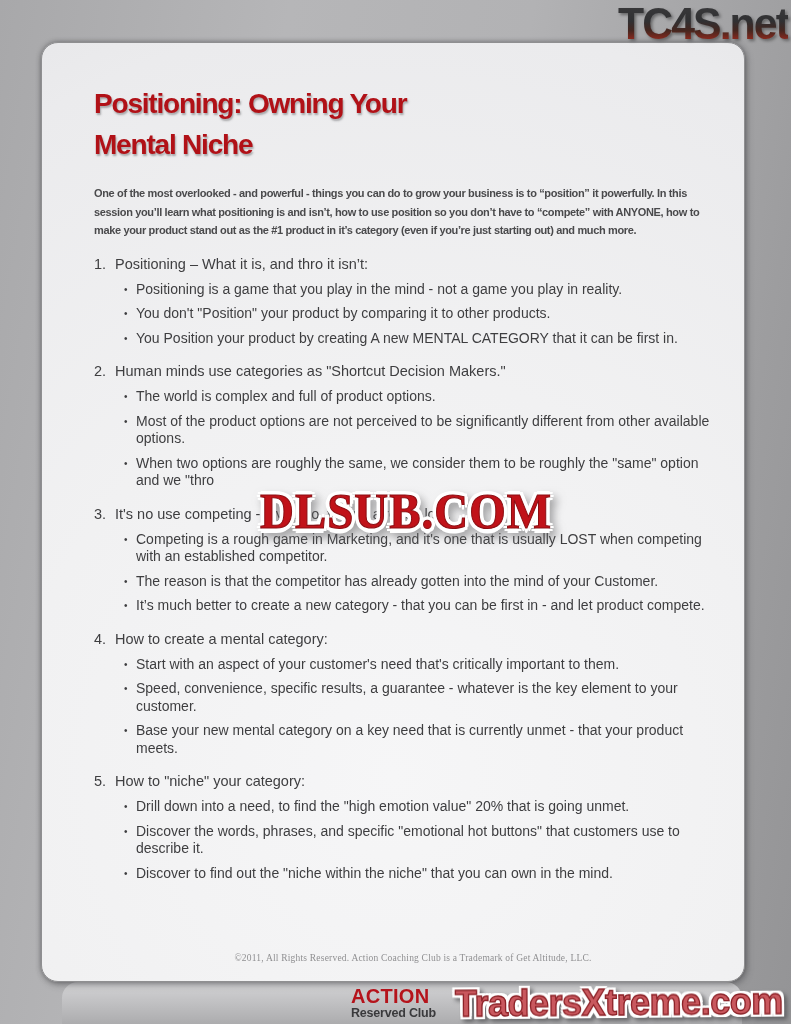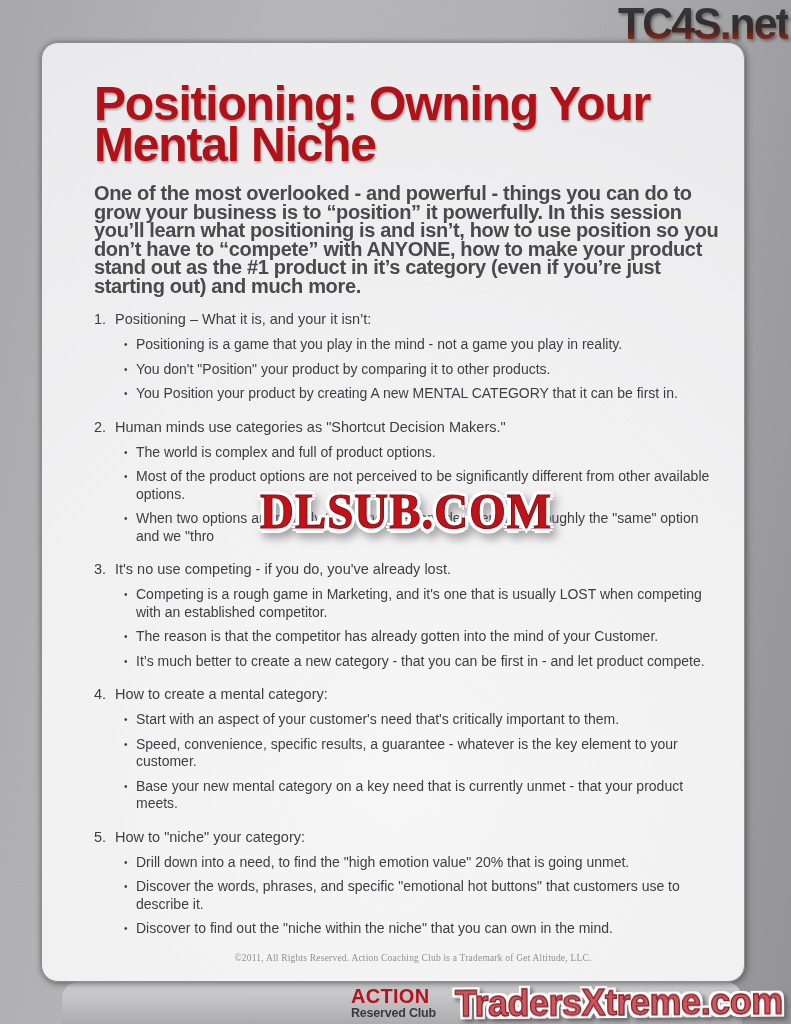--- a/index.html
+++ b/index.html
@@ -20,24 +20,24 @@
   }
   
   .card {
     position:absolute; left:41px; top:42px; width:704px; height:940px;
     background:radial-gradient(120% 95% at 50% 78%, #f6f6f7 0%, #f1f1f2 45%, #ebebed 85%, #e6e6e8 100%);
     border:1px solid #8f8f91;
     border-radius:17px;
     box-shadow:0 0 5px rgba(55,55,57,.5), 2px 3px 7px rgba(55,55,57,.35);
   }
   .content { position:absolute; left:52px; top:40px; width:626px; }
-  .title { font-size:48px; line-height:41px; font-weight:bold; letter-spacing:-1.2px;
+  .title { font-size:28px; line-height:41px; font-weight:bold; letter-spacing:-1.2px;
            color:#b11117; text-shadow:1px 2px 2px rgba(95,95,97,.5); }
   .title .tline { display:block; }
-  .intro { margin-top:19px; font-size:20px; font-weight:bold; line-height:18.5px;
+  .intro { margin-top:19px; font-size:11px; font-weight:bold; line-height:18.5px;
            letter-spacing:-.35px; color:#4a4a4c; width:626px; }
   .section { margin-top:15px; }
   .sec-head { display:flex; margin-bottom:7px; font-size:14.5px; line-height:19px; color:#3e3e40; }
   .sec-num { width:21px; flex:none; }
   .sec-heading { flex:1; }
   .bullet { display:flex; margin:0 0 7px 30px; font-size:14px; line-height:17.5px; color:#3e3e40; }
   .dot { flex:none; width:12px; font-size:10px; line-height:17.5px; color:#3e3e40; }
   .bullet-text { flex:1; max-width:600px; }
   .footer {
     position:absolute; left:0; right:0; bottom:18px; text-align:center;
@@ -90,21 +90,21 @@
       <h1 class="title">
         <span class="tline">Positioning: Owning Your</span>
         <span class="tline">Mental Niche</span>
       </h1>
 
       <p class="intro">One of the most overlooked - and powerful - things you can do to grow your business is to “position” it powerfully. In this session you’ll learn what positioning is and isn’t, how to use position so you don’t have to “compete” with ANYONE, how to make your product stand out as the #1 product in it’s category (even if you’re just starting out) and much more.</p>
 
       <div class="section">
         <div class="sec-head">
           <span class="sec-num">1.</span>
-          <span class="sec-heading">Positioning – What it is, and your it isn’t:</span>
+          <span class="sec-heading">Positioning – What it is, and thro it isn’t:</span>
         </div>
         <div class="bullet">
           <span class="dot">•</span>
           <span class="bullet-text">Positioning is a game that you play in the mind - not a game you play in reality.</span>
         </div>
         <div class="bullet">
           <span class="dot">•</span>
           <span class="bullet-text">You don't "Position" your product by comparing it to other products.</span>
         </div>
         <div class="bullet">

